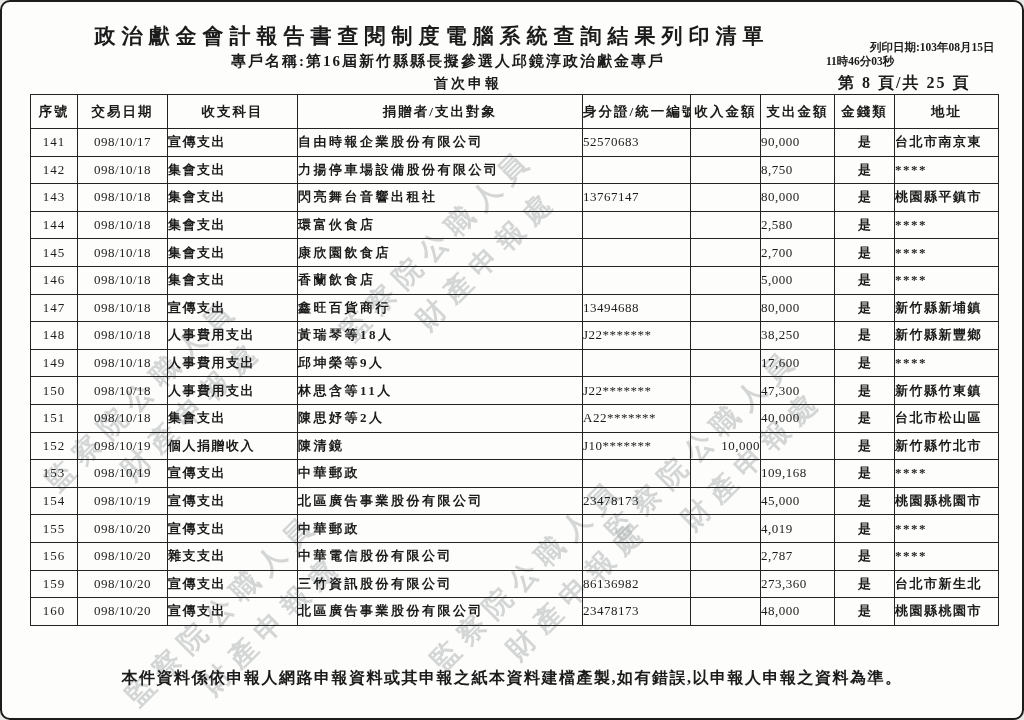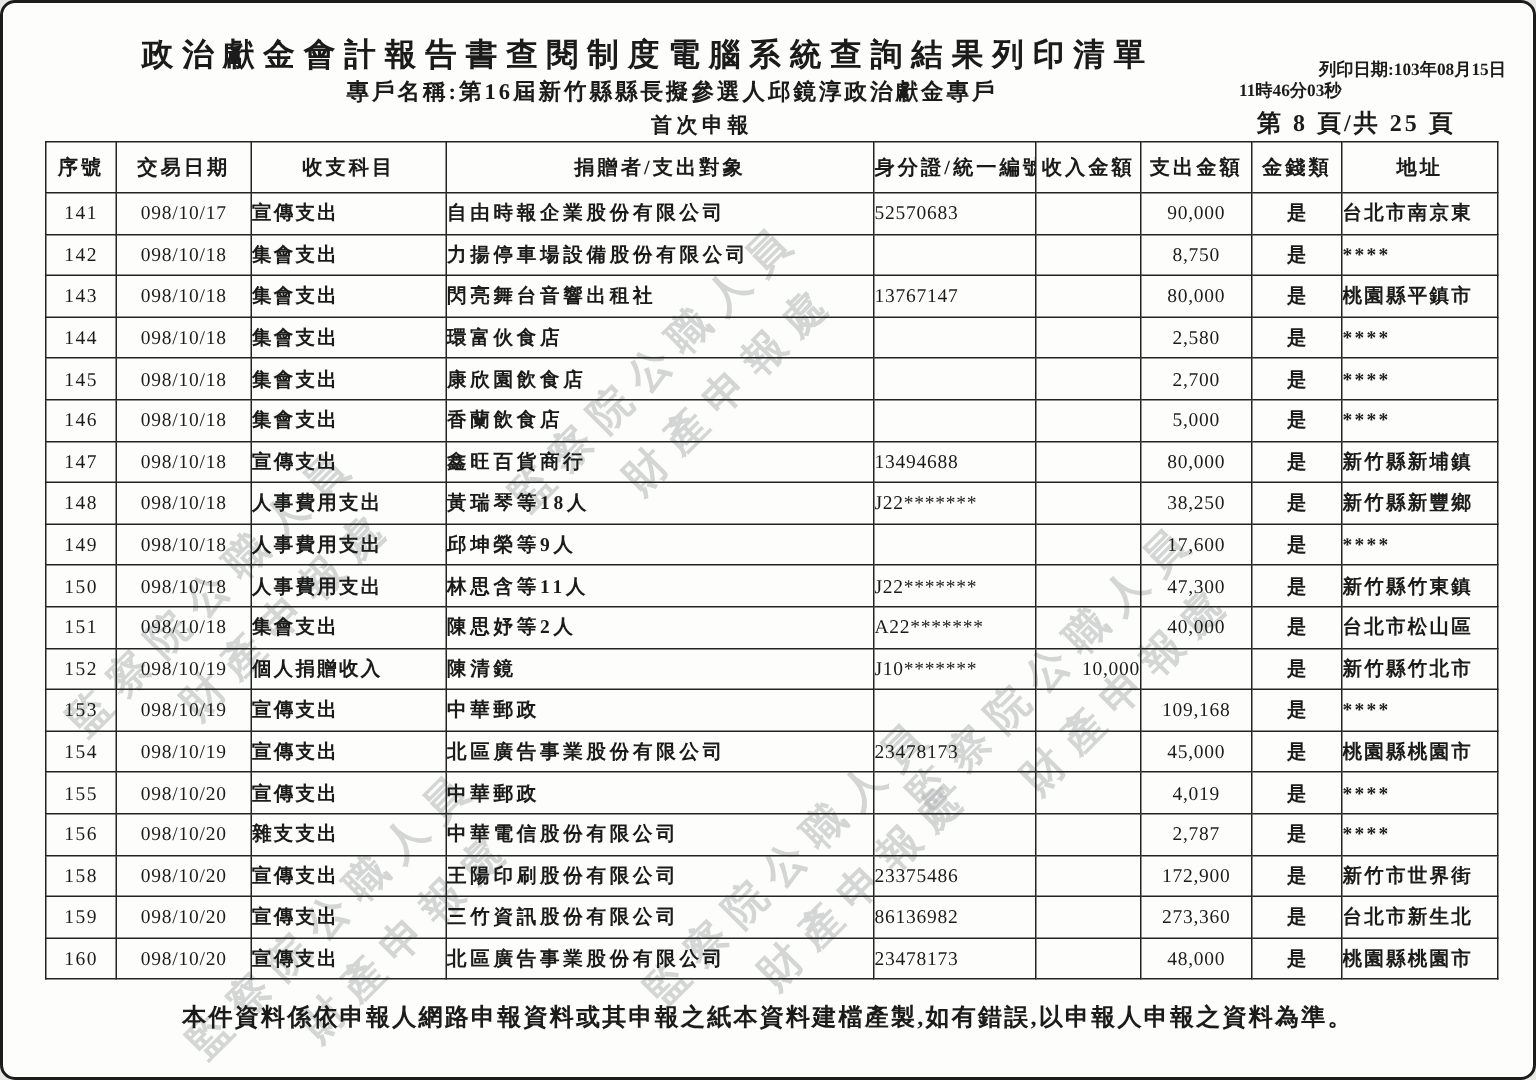--- a/index.html
+++ b/index.html
@@ -32,21 +32,21 @@
   }
   .doc-report-type{
     position:absolute;left:0;top:73px;width:860px;
     text-align:center;
     font-size:14px;font-weight:bold;letter-spacing:3px;padding-left:36px;
   }
   .print-info{
     position:absolute;right:18px;top:38px;width:178px;
     font-size:11.5px;font-weight:bold;line-height:14px;
   }
-  .print-info .pd{text-align:right;}
+  .print-info .pd{text-align:left;margin-left:44px;}
   .print-info .pt{padding-right:2px;}
   .print-info .pg{margin-top:8px;padding-left:12px;letter-spacing:2px;font-size:16px;}
   
   .wm{
     position:absolute;width:340px;
     transform:rotate(-45deg);
     color:#aab0b0;opacity:.5;
     font-size:28px;letter-spacing:9px;line-height:46px;
     white-space:nowrap;pointer-events:none;
     font-weight:bold;
@@ -72,21 +72,21 @@
   table.report td{
     height:26.6px;
     font-size:13px;
   }
   td.c-no{text-align:center;letter-spacing:1px;}
   td.c-date{text-align:center;letter-spacing:.5px;}
   td.c-category{text-align:left;padding-left:9px;letter-spacing:1.5px;font-weight:bold;}
   td.c-payee{text-align:left;padding-left:15px;letter-spacing:2.5px;font-weight:bold;font-size:13.5px;}
   td.c-id{text-align:left;padding-left:7px;font-size:12px;letter-spacing:.5px;}
   td.c-income{text-align:right;padding-right:7px;letter-spacing:.5px;}
-  td.c-expense{text-align:center;padding-right:7px;letter-spacing:.5px;}
+  td.c-expense{text-align:left;padding-right:7px;letter-spacing:.5px;}
   td.c-money{text-align:center;font-weight:bold;}
   td.c-address{text-align:left;padding-left:10px;letter-spacing:1.5px;font-weight:bold;}
   
   .doc-footer{
     position:absolute;left:0;top:666px;width:1020px;
     text-align:center;
     font-size:16px;font-weight:bold;letter-spacing:1.5px;
   }
 </style>
 </head>
@@ -321,31 +321,20 @@
           <td class="c-date">098/10/20</td>
           <td class="c-category">雜支支出</td>
           <td class="c-payee">中華電信股份有限公司</td>
           <td class="c-id"></td>
           <td class="c-income"></td>
           <td class="c-expense">2,787</td>
           <td class="c-money">是</td>
           <td class="c-address">****</td>
         </tr>
         <tr>
-          <td class="c-no">158</td>
-          <td class="c-date">098/10/20</td>
-          <td class="c-category">宣傳支出</td>
-          <td class="c-payee">王陽印刷股份有限公司</td>
-          <td class="c-id">23375486</td>
-          <td class="c-income"></td>
-          <td class="c-expense">172,900</td>
-          <td class="c-money">是</td>
-          <td class="c-address">新竹市世界街</td>
-        </tr>
-        <tr>
           <td class="c-no">159</td>
           <td class="c-date">098/10/20</td>
           <td class="c-category">宣傳支出</td>
           <td class="c-payee">三竹資訊股份有限公司</td>
           <td class="c-id">86136982</td>
           <td class="c-income"></td>
           <td class="c-expense">273,360</td>
           <td class="c-money">是</td>
           <td class="c-address">台北市新生北</td>
         </tr>

